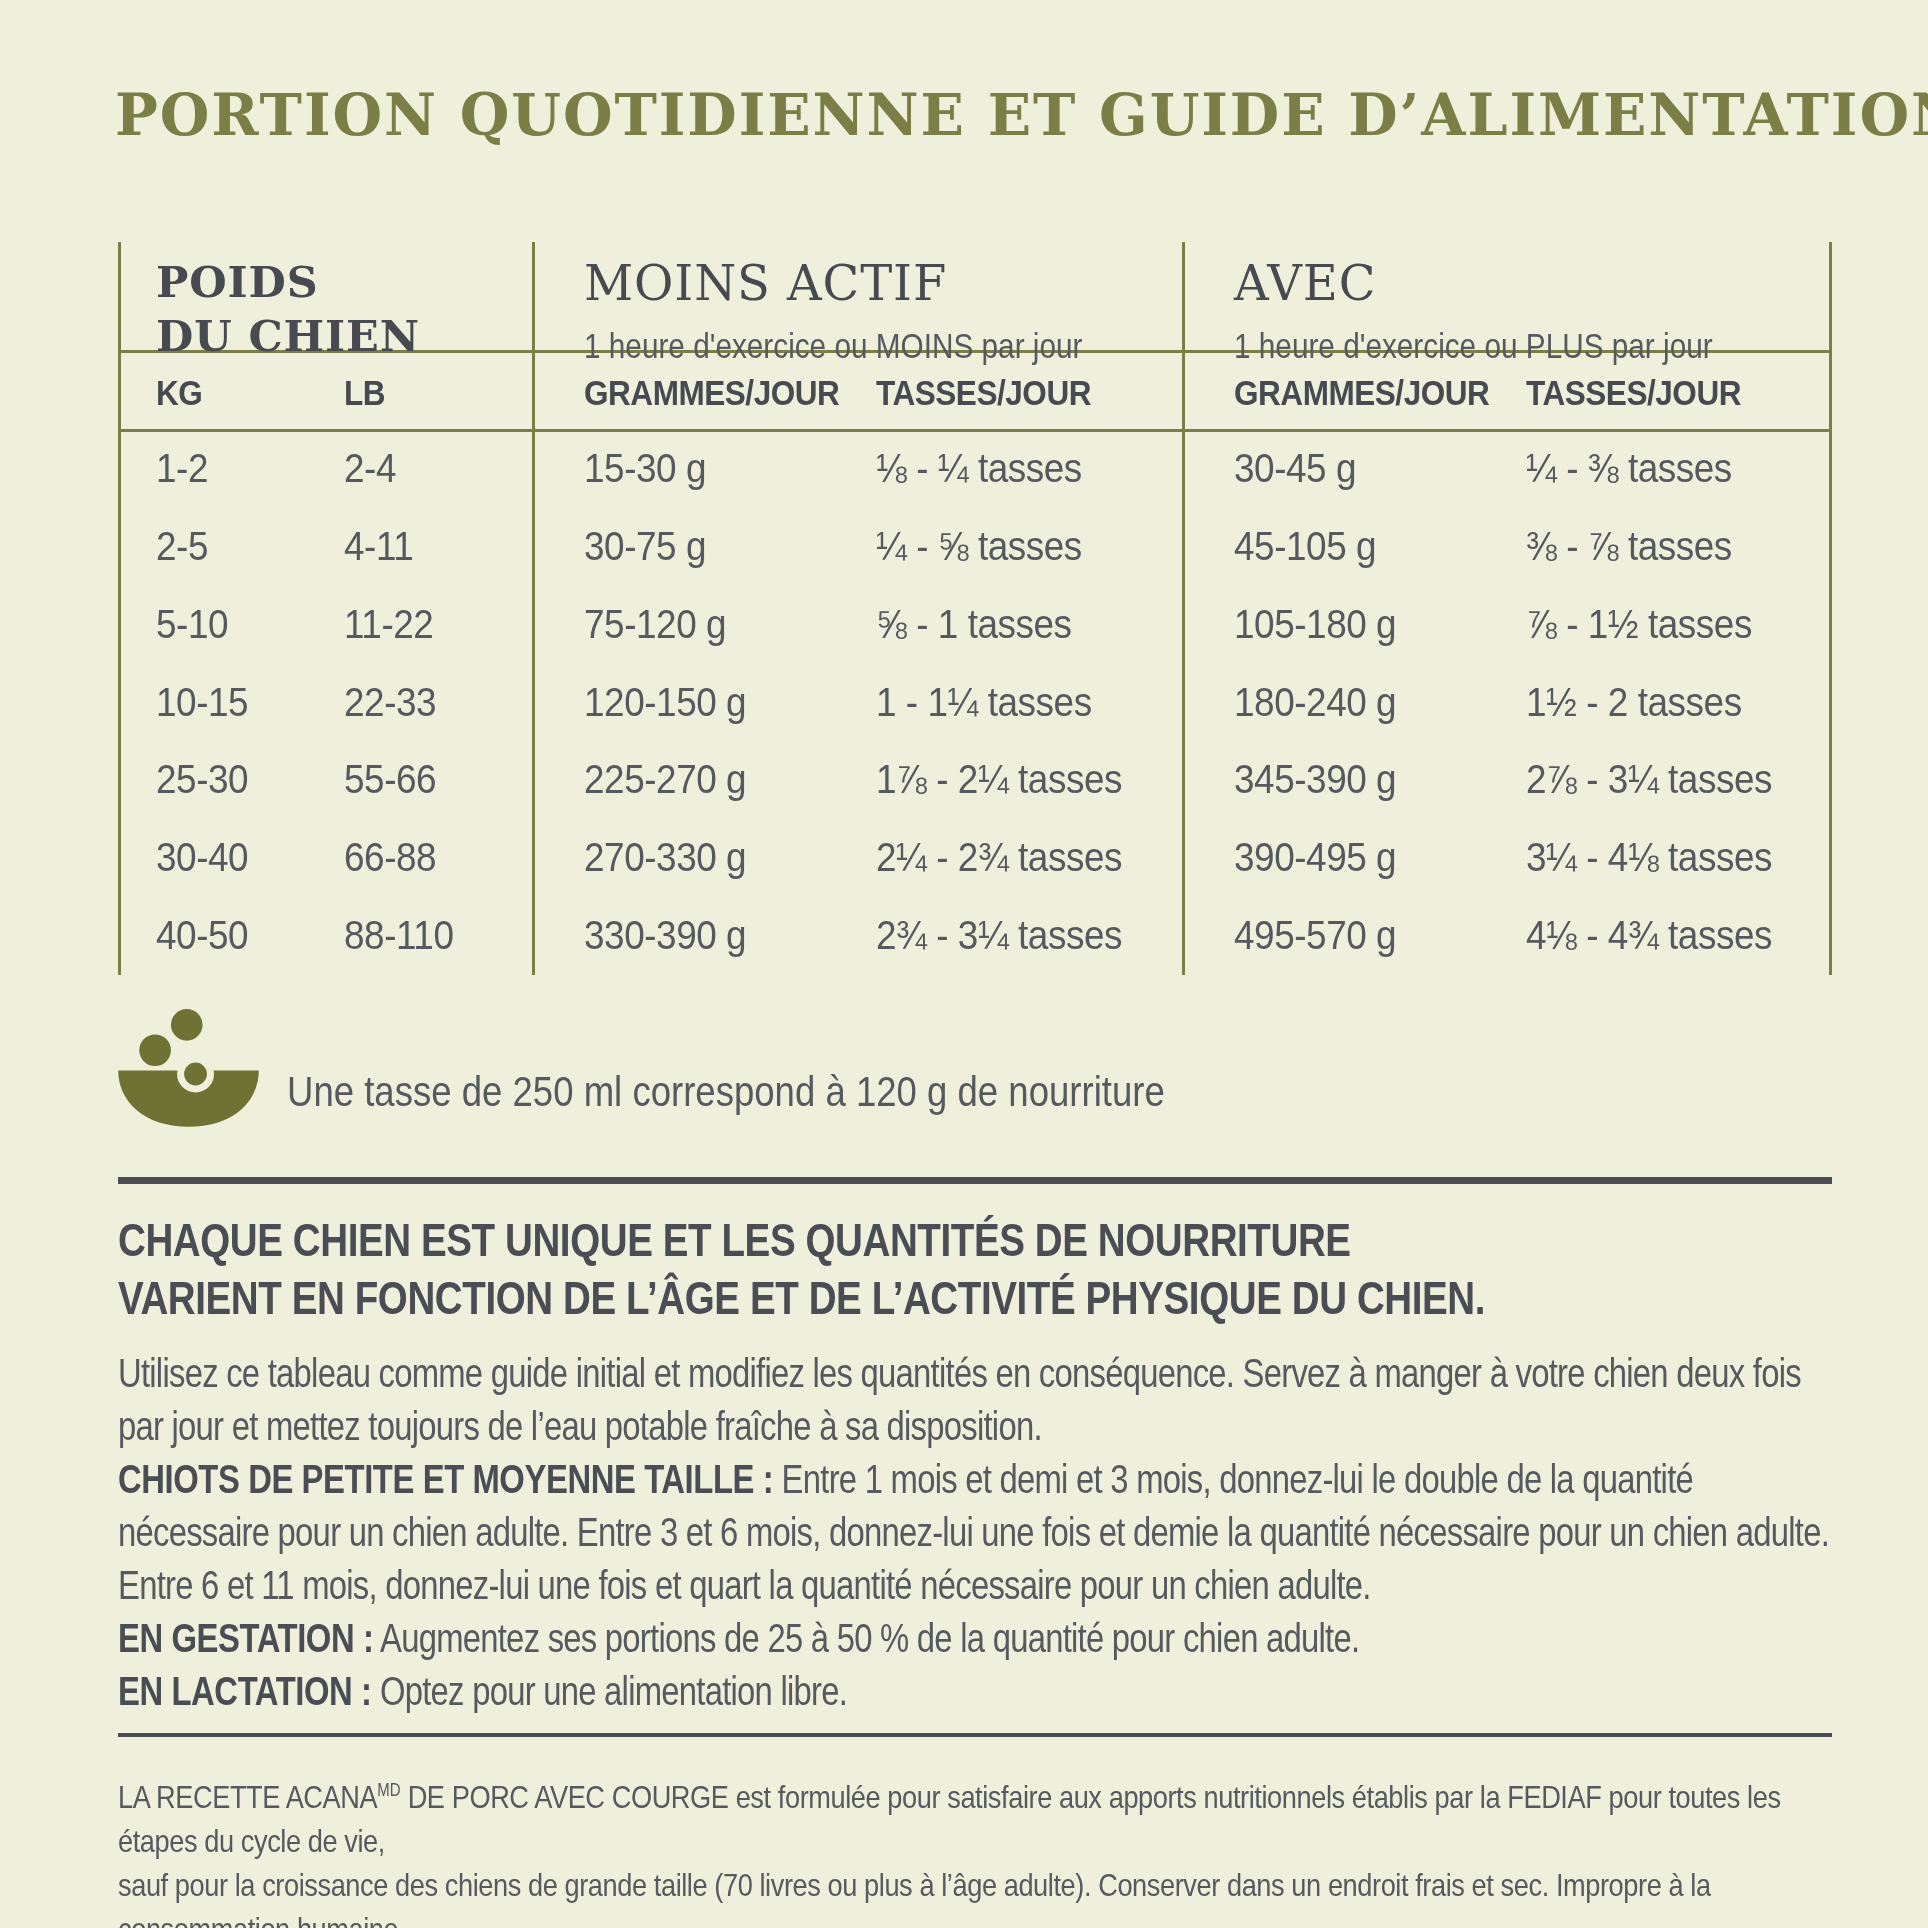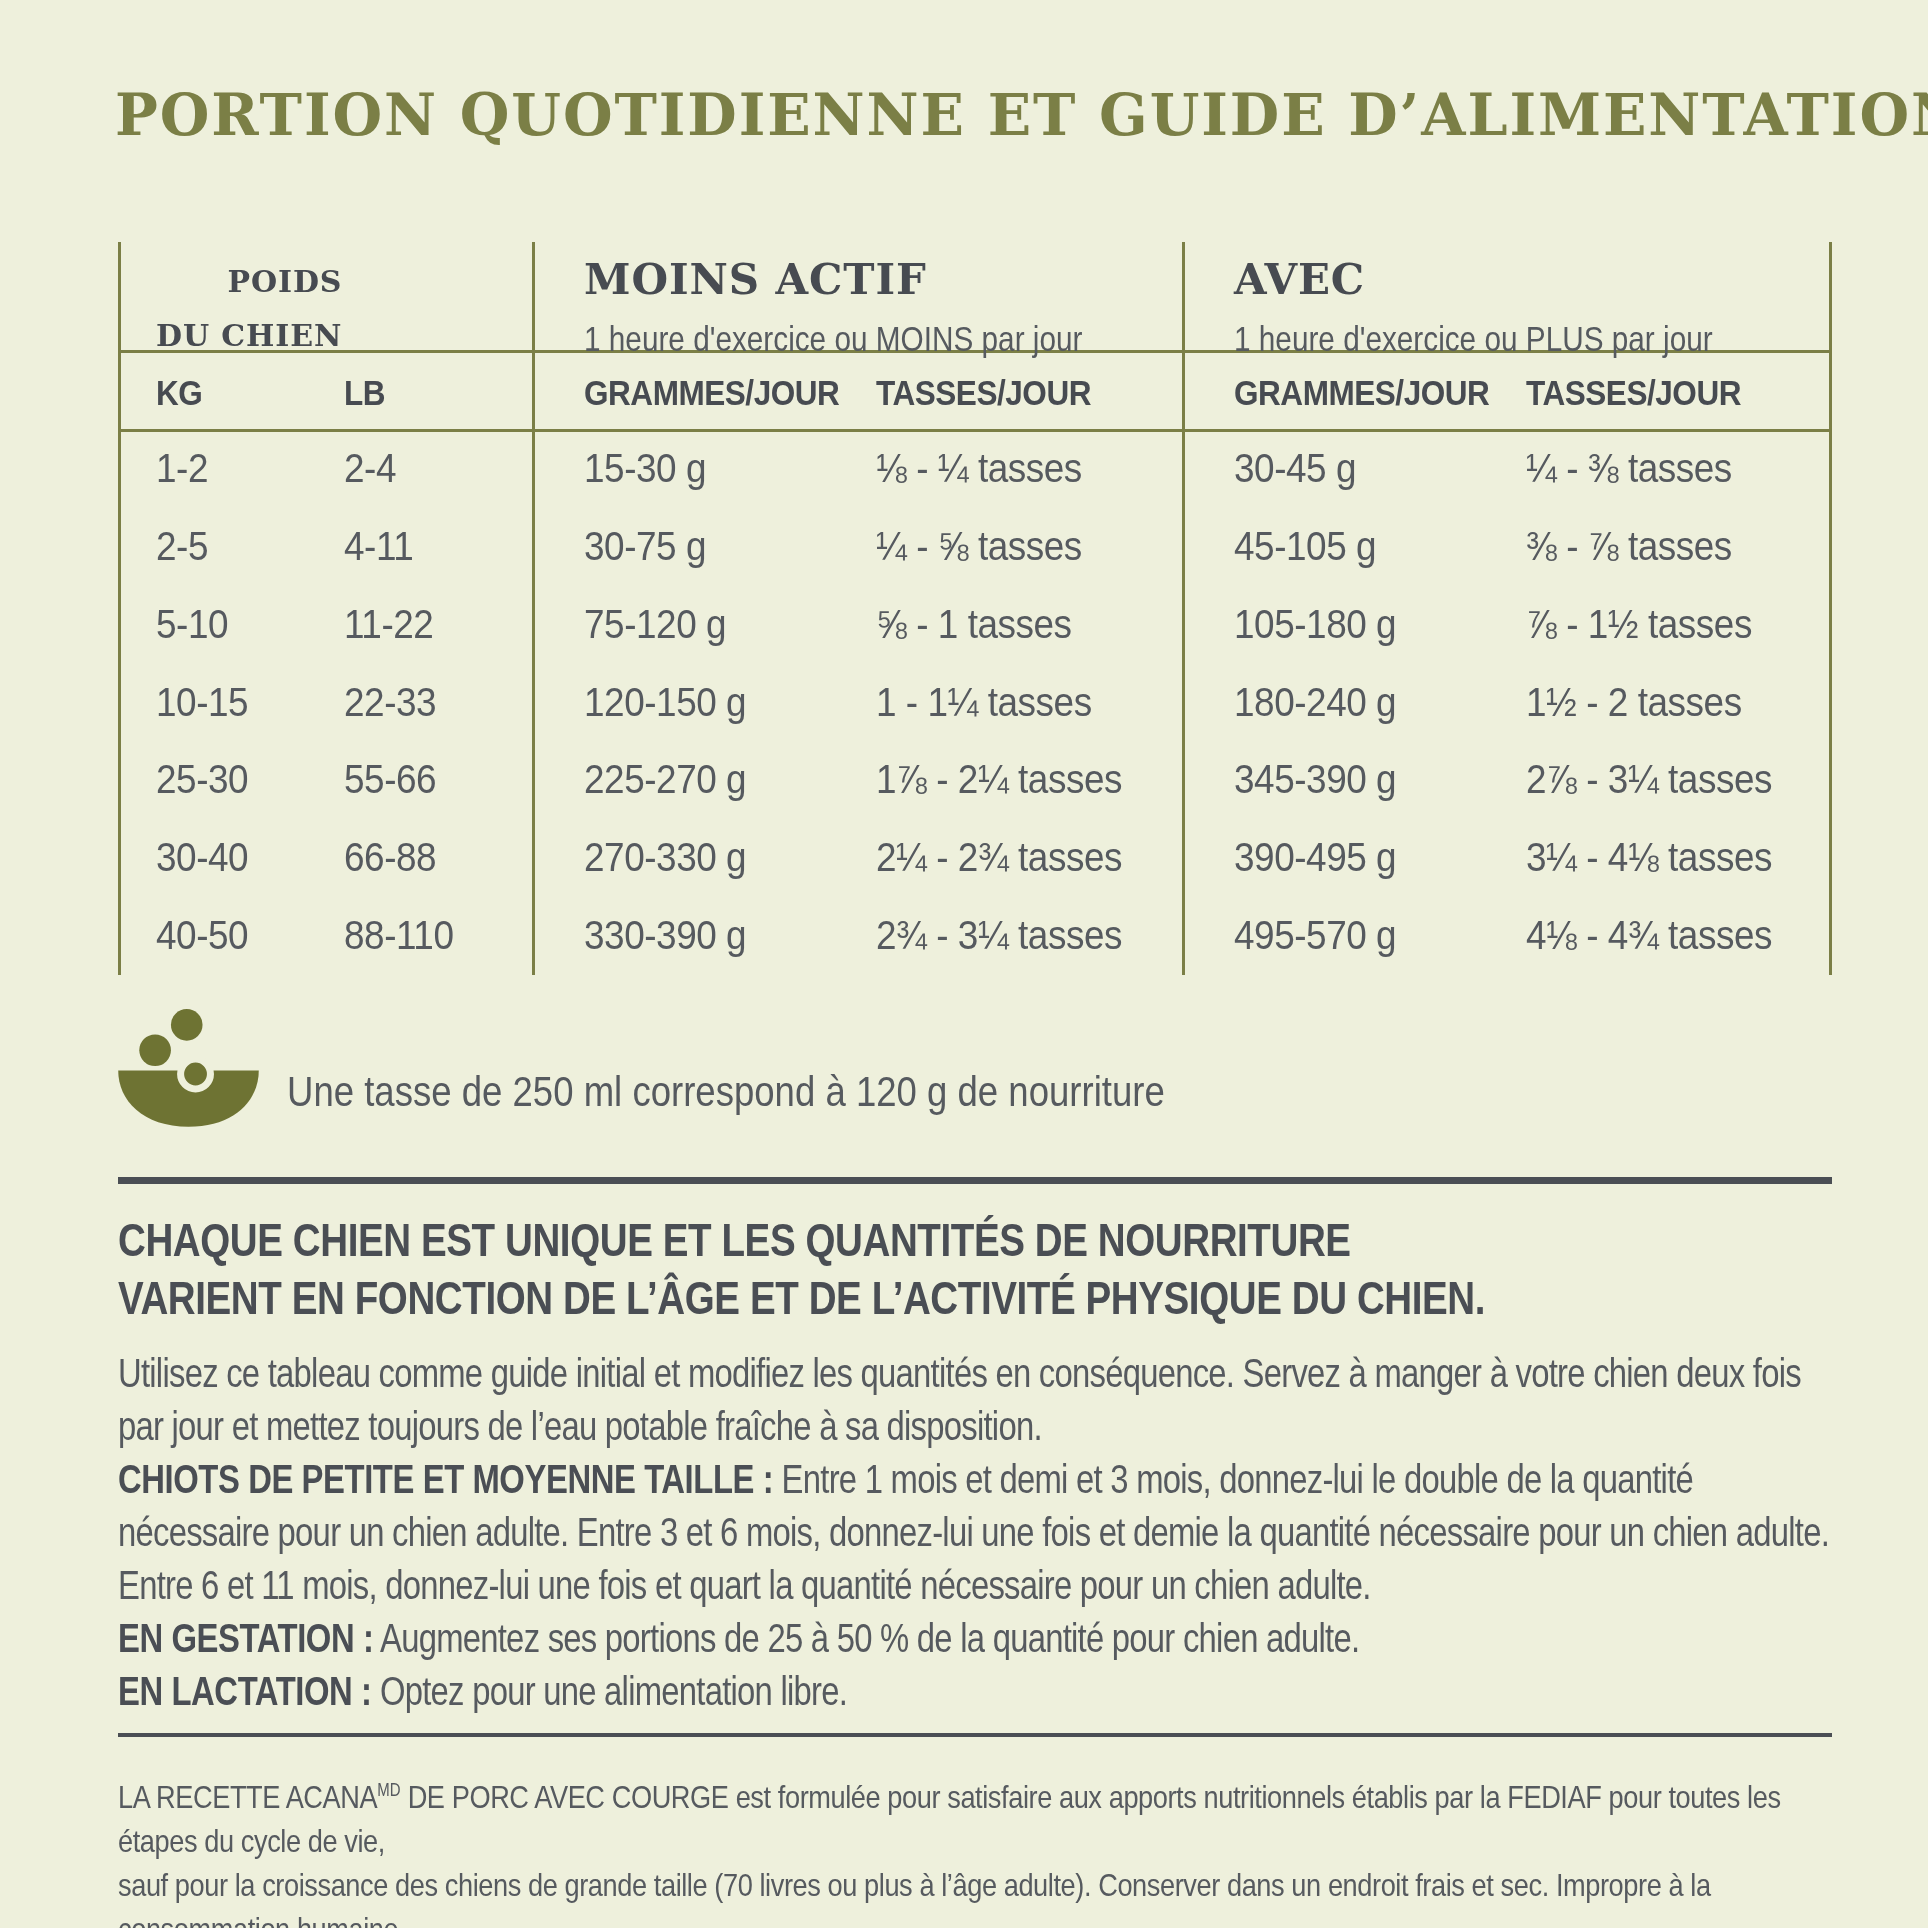--- a/index.html
+++ b/index.html
@@ -10,23 +10,23 @@
   .page{position:relative;width:1928px;height:1928px;background:var(--bg);
         font-family:"Liberation Sans",sans-serif;overflow:hidden;}
   .abs{position:absolute;}
   .title{left:115px;top:81px;font-family:"DejaVu Serif",serif;font-weight:700;
          font-size:57px;letter-spacing:1.9px;color:var(--olive);white-space:nowrap;}
   
   .feed-table{left:118px;top:242px;width:1714px;height:733px;}
   .vline{position:absolute;top:0;width:2.8px;height:100%;background:var(--olive);}
   .hline{position:absolute;left:0;width:100%;height:2.8px;background:var(--olive);}
   .slab{font-family:"DejaVu Serif",serif;font-weight:700;color:var(--ink);}
-  .poids{left:38px;top:13px;font-size:30px;line-height:54px;letter-spacing:0.9px;text-align:right;}
+  .poids{left:38px;top:13px;font-size:43px;line-height:54px;letter-spacing:0.9px;}
   .sec-head{top:13px;}
-  .sec-title{font-family:"DejaVu Serif",serif;font-weight:700;font-size:42px;color:var(--ink);letter-spacing:0.9px;}
+  .sec-title{font-family:"DejaVu Serif",serif;font-weight:400;font-size:48px;color:var(--ink);letter-spacing:0.9px;}
   .sec-sub{margin-top:15px;font-size:35px;color:var(--text);white-space:nowrap;
            transform:scaleX(.85);transform-origin:0 50%;}
   .subhdr{position:absolute;left:0;top:108px;width:100%;height:86px;}
   .subhdr span{position:absolute;top:50%;transform:translateY(-50%) scaleX(.9);
                transform-origin:0 50%;font-weight:700;font-size:35px;color:var(--ink);
                letter-spacing:-0.5px;white-space:nowrap;}
   .rows{position:absolute;left:0;top:187px;width:100%;height:545px;display:flex;flex-direction:column;}
   .row{position:relative;flex:1;}
   .row span{position:absolute;top:50%;transform:translateY(-50%) scaleX(.9);
             transform-origin:0 50%;font-size:41px;color:var(--text);

